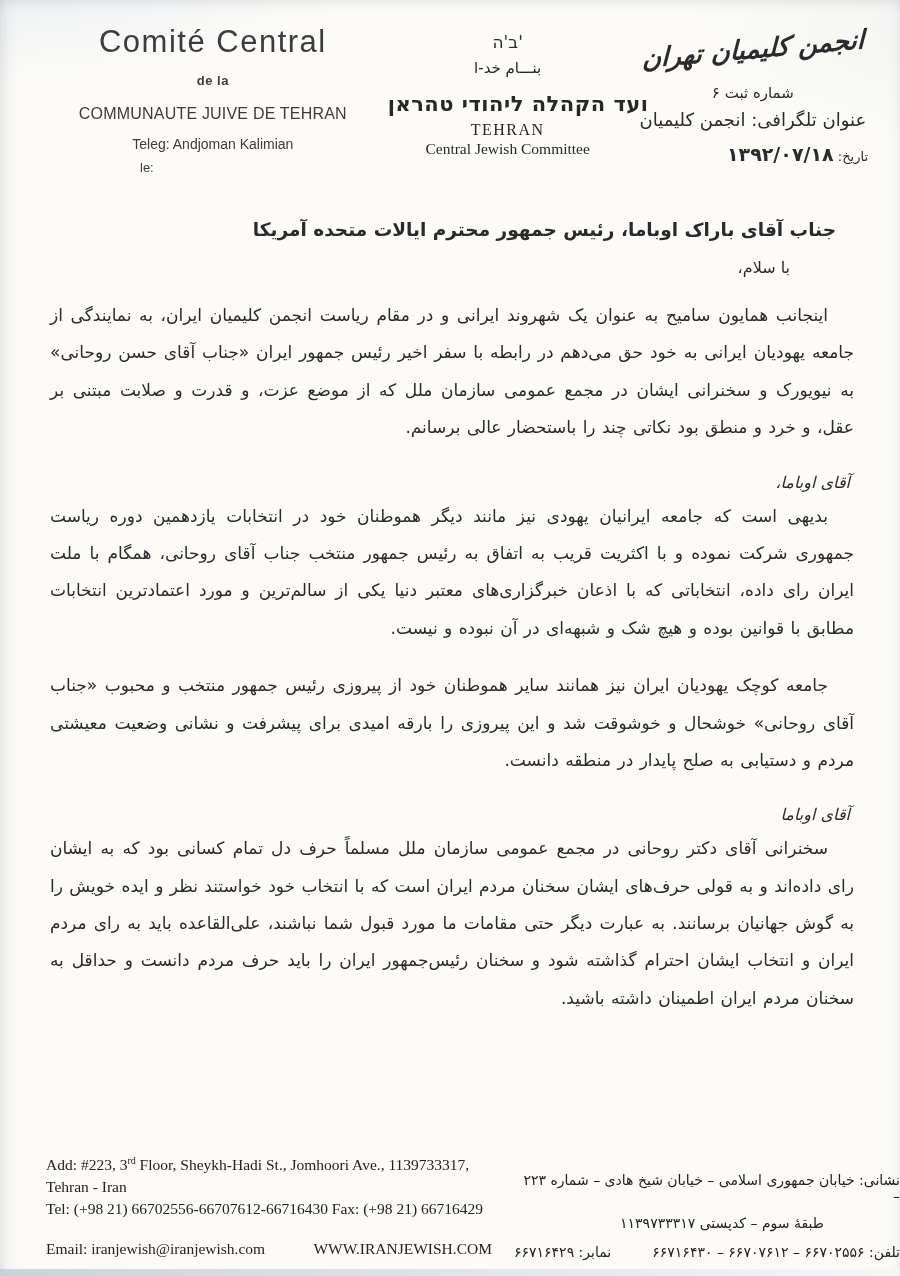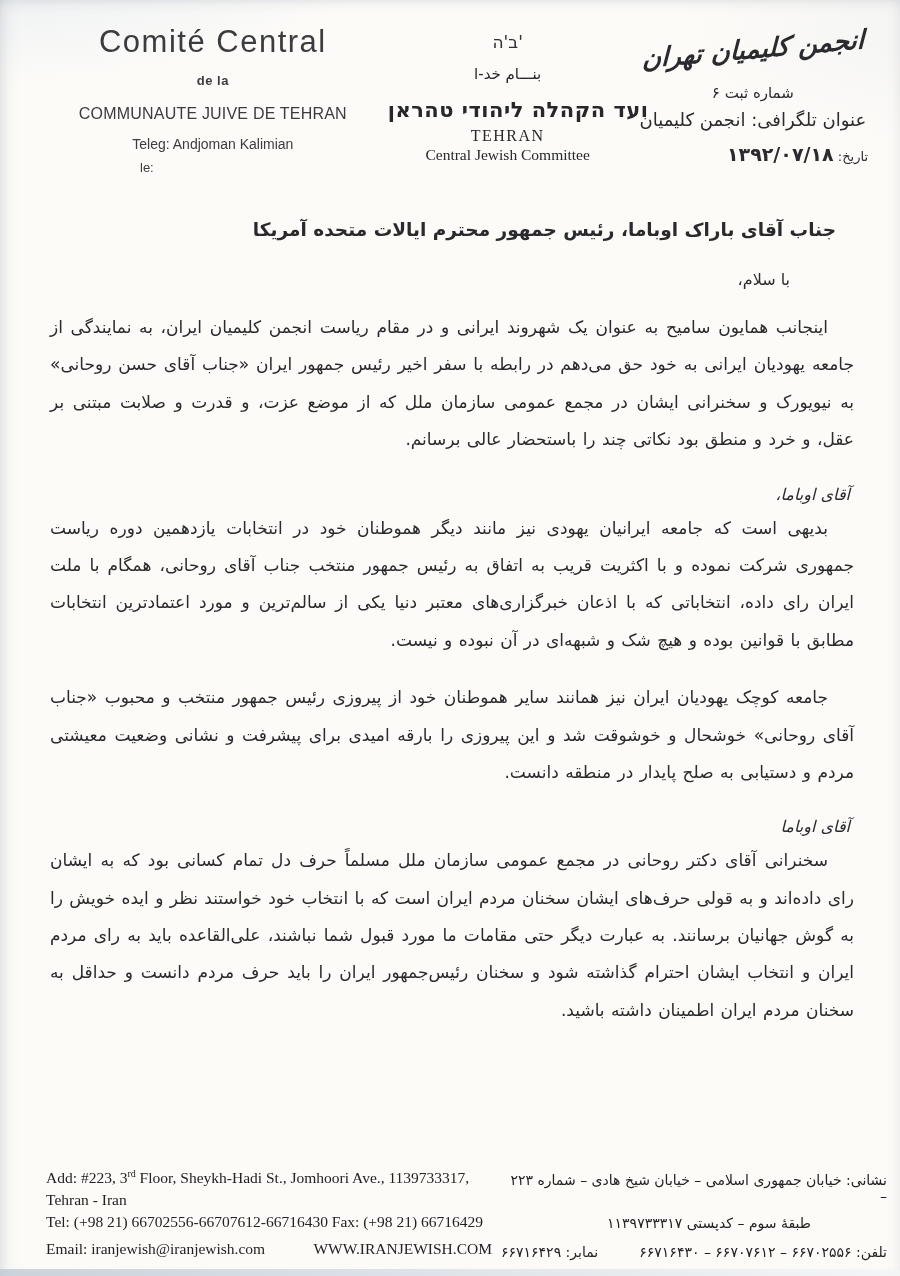--- a/index.html
+++ b/index.html
@@ -20,44 +20,44 @@
   
   .letterhead{display:flex;justify-content:space-between;align-items:flex-start;padding:24px 22px 0 38px;}
   .lh-left{width:352px;text-align:center;font-family:"Liberation Sans",sans-serif;color:#3c3c40;}
   .fr-title{font-size:31px;letter-spacing:1.5px;font-weight:400;}
   .fr-dela{font-size:13px;font-weight:700;margin-top:13px;letter-spacing:.5px;}
   .fr-community{font-size:16px;margin-top:17px;letter-spacing:.2px;}
   .fr-teleg{font-size:14px;margin-top:13px;}
   .fr-le{font-size:13px;margin-top:8px;text-align:left;padding-left:102px;}
   .lh-center{width:240px;text-align:center;padding-top:8px;}
   .he-bh{font-size:17px;font-family:"DejaVu Sans",sans-serif;color:#2e2e33;}
-  .fa-besm{font-size:15px;margin-top:13px;font-family:"DejaVu Sans",sans-serif;direction:rtl;}
+  .fa-besm{font-size:15px;margin-top:7px;font-family:"DejaVu Sans",sans-serif;direction:rtl;}
   .he-title{font-size:21px;margin-top:15px;font-family:"DejaVu Sans",sans-serif;font-weight:700;white-space:nowrap;letter-spacing:.5px;}
   .en-city{font-family:"Liberation Serif",serif;font-size:16px;margin-top:5px;letter-spacing:1.5px;}
   .en-org{font-family:"Liberation Serif",serif;font-size:15.5px;margin-top:1px;}
   .lh-right{width:252px;direction:rtl;font-family:"DejaVu Sans",sans-serif;padding-top:2px;color:#2b2b2f;}
   .fa-callig{font-size:26px;font-weight:700;font-style:italic;transform:rotate(-5deg) skewX(-6deg);text-align:center;margin-top:8px;white-space:nowrap;}
   .fa-reg{font-size:15px;text-align:center;margin-top:20px;}
   .fa-teleg{font-size:18px;text-align:center;margin-top:7px;}
   .fa-date{font-size:13px;margin-top:13px;text-align:right;padding-right:10px;}
   .fa-date .val{font-size:19px;font-weight:700;letter-spacing:1px;direction:ltr;unicode-bidi:embed;}
   .fa-num{font-size:13px;margin-top:9px;text-align:right;padding-right:10px;}
   .fa-num .val{font-size:19px;font-weight:700;letter-spacing:4px;direction:ltr;unicode-bidi:embed;}
   
   .letter-body{direction:rtl;padding:0 46px 0 50px;font-family:"DejaVu Sans",sans-serif;color:#2a2a2e;}
   .salutation{font-size:18.5px;font-weight:700;margin:44px 18px 0 0;}
-  .greeting{font-size:16px;margin:30px 64px 0 0;}
+  .greeting{font-size:16px;margin:18px 64px 0 0;}
   .para{font-size:17px;line-height:2.2;text-align:justify;text-indent:26px;margin:20px 0 0 0;word-spacing:1px;}
   .heading{font-size:16px;font-style:italic;margin:26px 4px 0 0;}
   .para.after-heading{margin-top:6px;}
   
-  .footer{position:absolute;left:0;right:0;bottom:16px;display:flex;justify-content:space-between;align-items:flex-end;padding:0 13px 0 46px;}
+  .footer{position:absolute;left:0;right:0;bottom:16px;display:flex;justify-content:space-between;align-items:flex-end;padding:0 0 0 46px;}
   .ft-en{font-family:"Liberation Serif",serif;font-size:15.5px;color:#222;width:452px;line-height:1.42;}
   .ft-en sup{font-size:10px;}
-  .ft-en .email-row{display:flex;justify-content:space-between;padding-right:6px;margin-top:5px;}
+  .ft-en .email-row{display:flex;justify-content:space-between;padding-right:6px;margin-top:18px;}
   .ft-fa{direction:rtl;font-family:"DejaVu Sans",sans-serif;font-size:14px;width:386px;color:#222;}
   .ft-fa .l1{text-align:right;}
   .ft-fa .l2{text-align:center;margin-top:11px;padding-left:30px;}
   .ft-fa .l3{display:flex;justify-content:space-between;margin-top:13px;}
   .scan-edge{position:absolute;left:0;right:0;bottom:0;height:7px;
     background:linear-gradient(90deg,#bcc7d2 0%,#d3dce4 45%,#e9edf1 80%,#f4f5f6 100%);opacity:.75;}
 </style>
 </head>
 <body>
 

